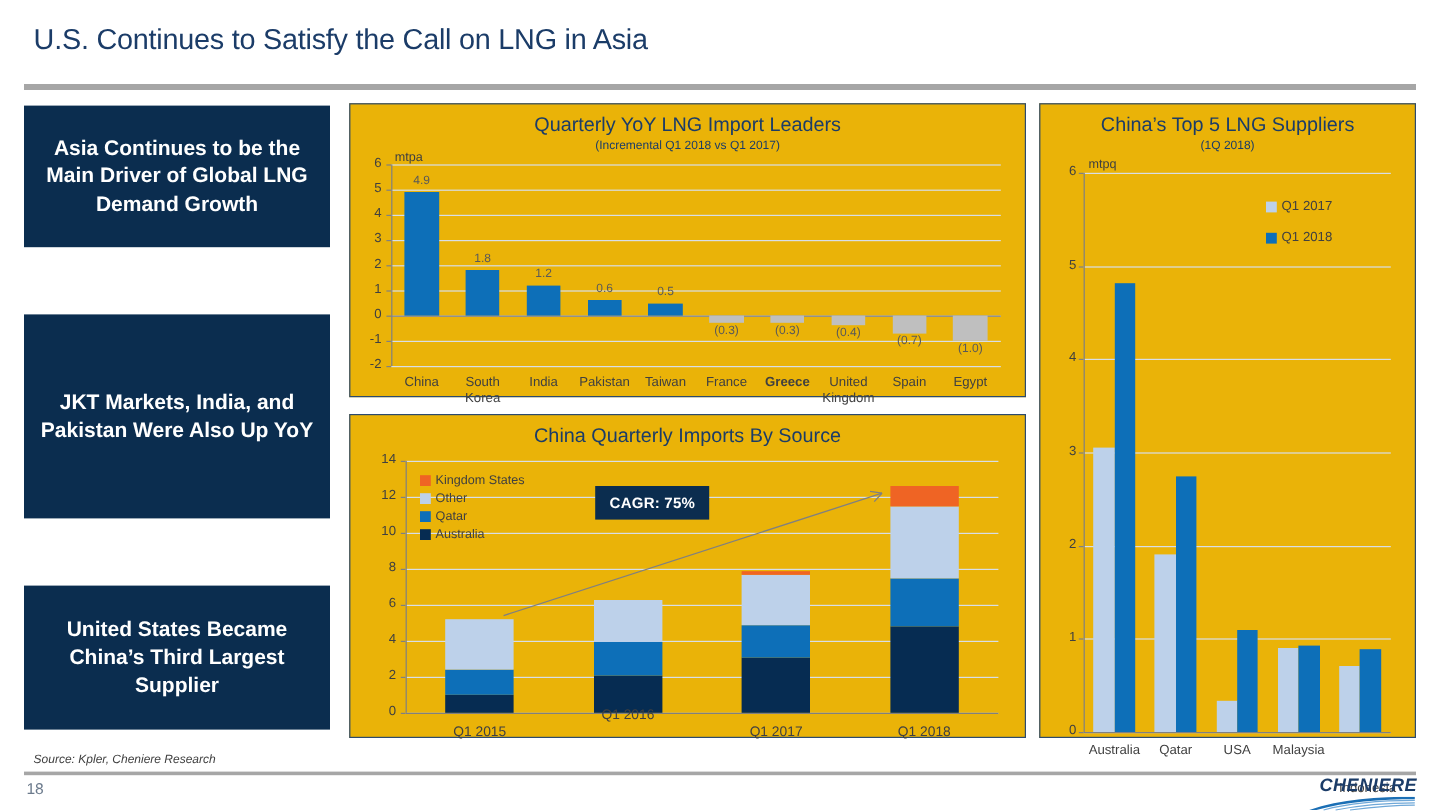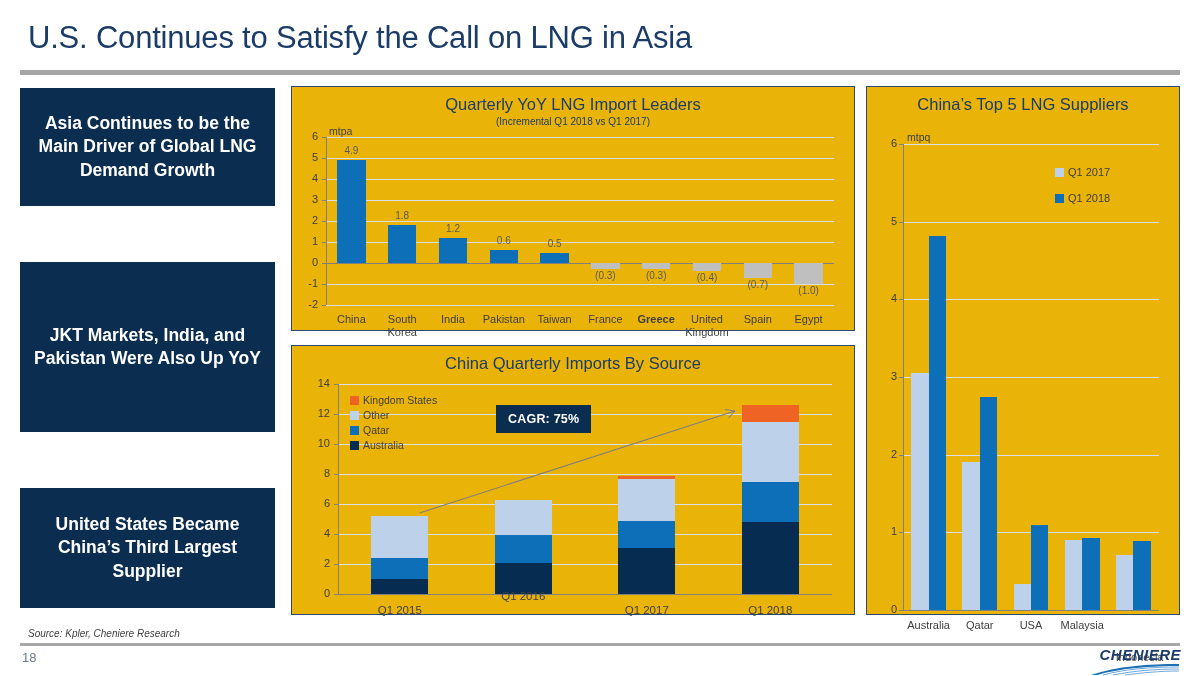--- a/index.html
+++ b/index.html
@@ -7,21 +7,21 @@
     width: 1199px; height: 676px;
     background: #ffffff;
     font-family: "Liberation Sans", sans-serif;
     position: relative;
     overflow: hidden;
   }
 
   
   .slide-title {
     position: absolute; left: 28px; top: 20px;
-    font-size: 31px; color: #1b3c68; font-weight: 400;
+    font-size: 24px; color: #1b3c68; font-weight: 400;
     letter-spacing: -0.2px; white-space: nowrap;
   }
   .title-rule {
     position: absolute; left: 20px; top: 70px; width: 1160px; height: 5px;
     background: #a6a6a6;
   }
 
   
   .callout {
     position: absolute; left: 20px; width: 255px;
@@ -251,20 +251,21 @@
       <svg style="position:absolute;left:0;top:0;width:564px;height:270px;pointer-events:none;">
         <line x1="127.6335" y1="167" x2="443.0278" y2="65.00000000000001" stroke="#808080" stroke-width="1.1"></line>
         <path d="M443.0278,65.00000000000001 L433.0278,63.500000000000014 M443.0278,65.00000000000001 L436.5278,72.00000000000001" stroke="#808080" stroke-width="1.1" fill="none"></path>
       </svg>
       <div class="cagr-box" style="left:204px; top:59px;">CAGR: 75%</div>
     </div>
 </div>
 
 <div class="panel" id="panel-right">
   <div class="chart-title">China’s Top 5 LNG Suppliers</div>
+  <div class="chart-subtitle">(1Q 2018)</div>
   <div class="plot" id="plot-right" style="left:0; top:0; width:314px; height:529px;">
       <div class="unit-label" style="left:40px; top:44px;">mtpq</div>
       <div class="gridline" style="left:36px; top:57px; width:256px;"></div>
       <div class="tick" style="left:32px; top:57px;"></div>
       <div class="ytick-label" style="left:6px; top:50px;">6</div>
       <div class="gridline" style="left:36px; top:135px; width:256px;"></div>
       <div class="tick" style="left:32px; top:135px;"></div>
       <div class="ytick-label" style="left:6px; top:128px;">5</div>
       <div class="gridline" style="left:36px; top:212px; width:256px;"></div>
       <div class="tick" style="left:32px; top:212px;"></div>

